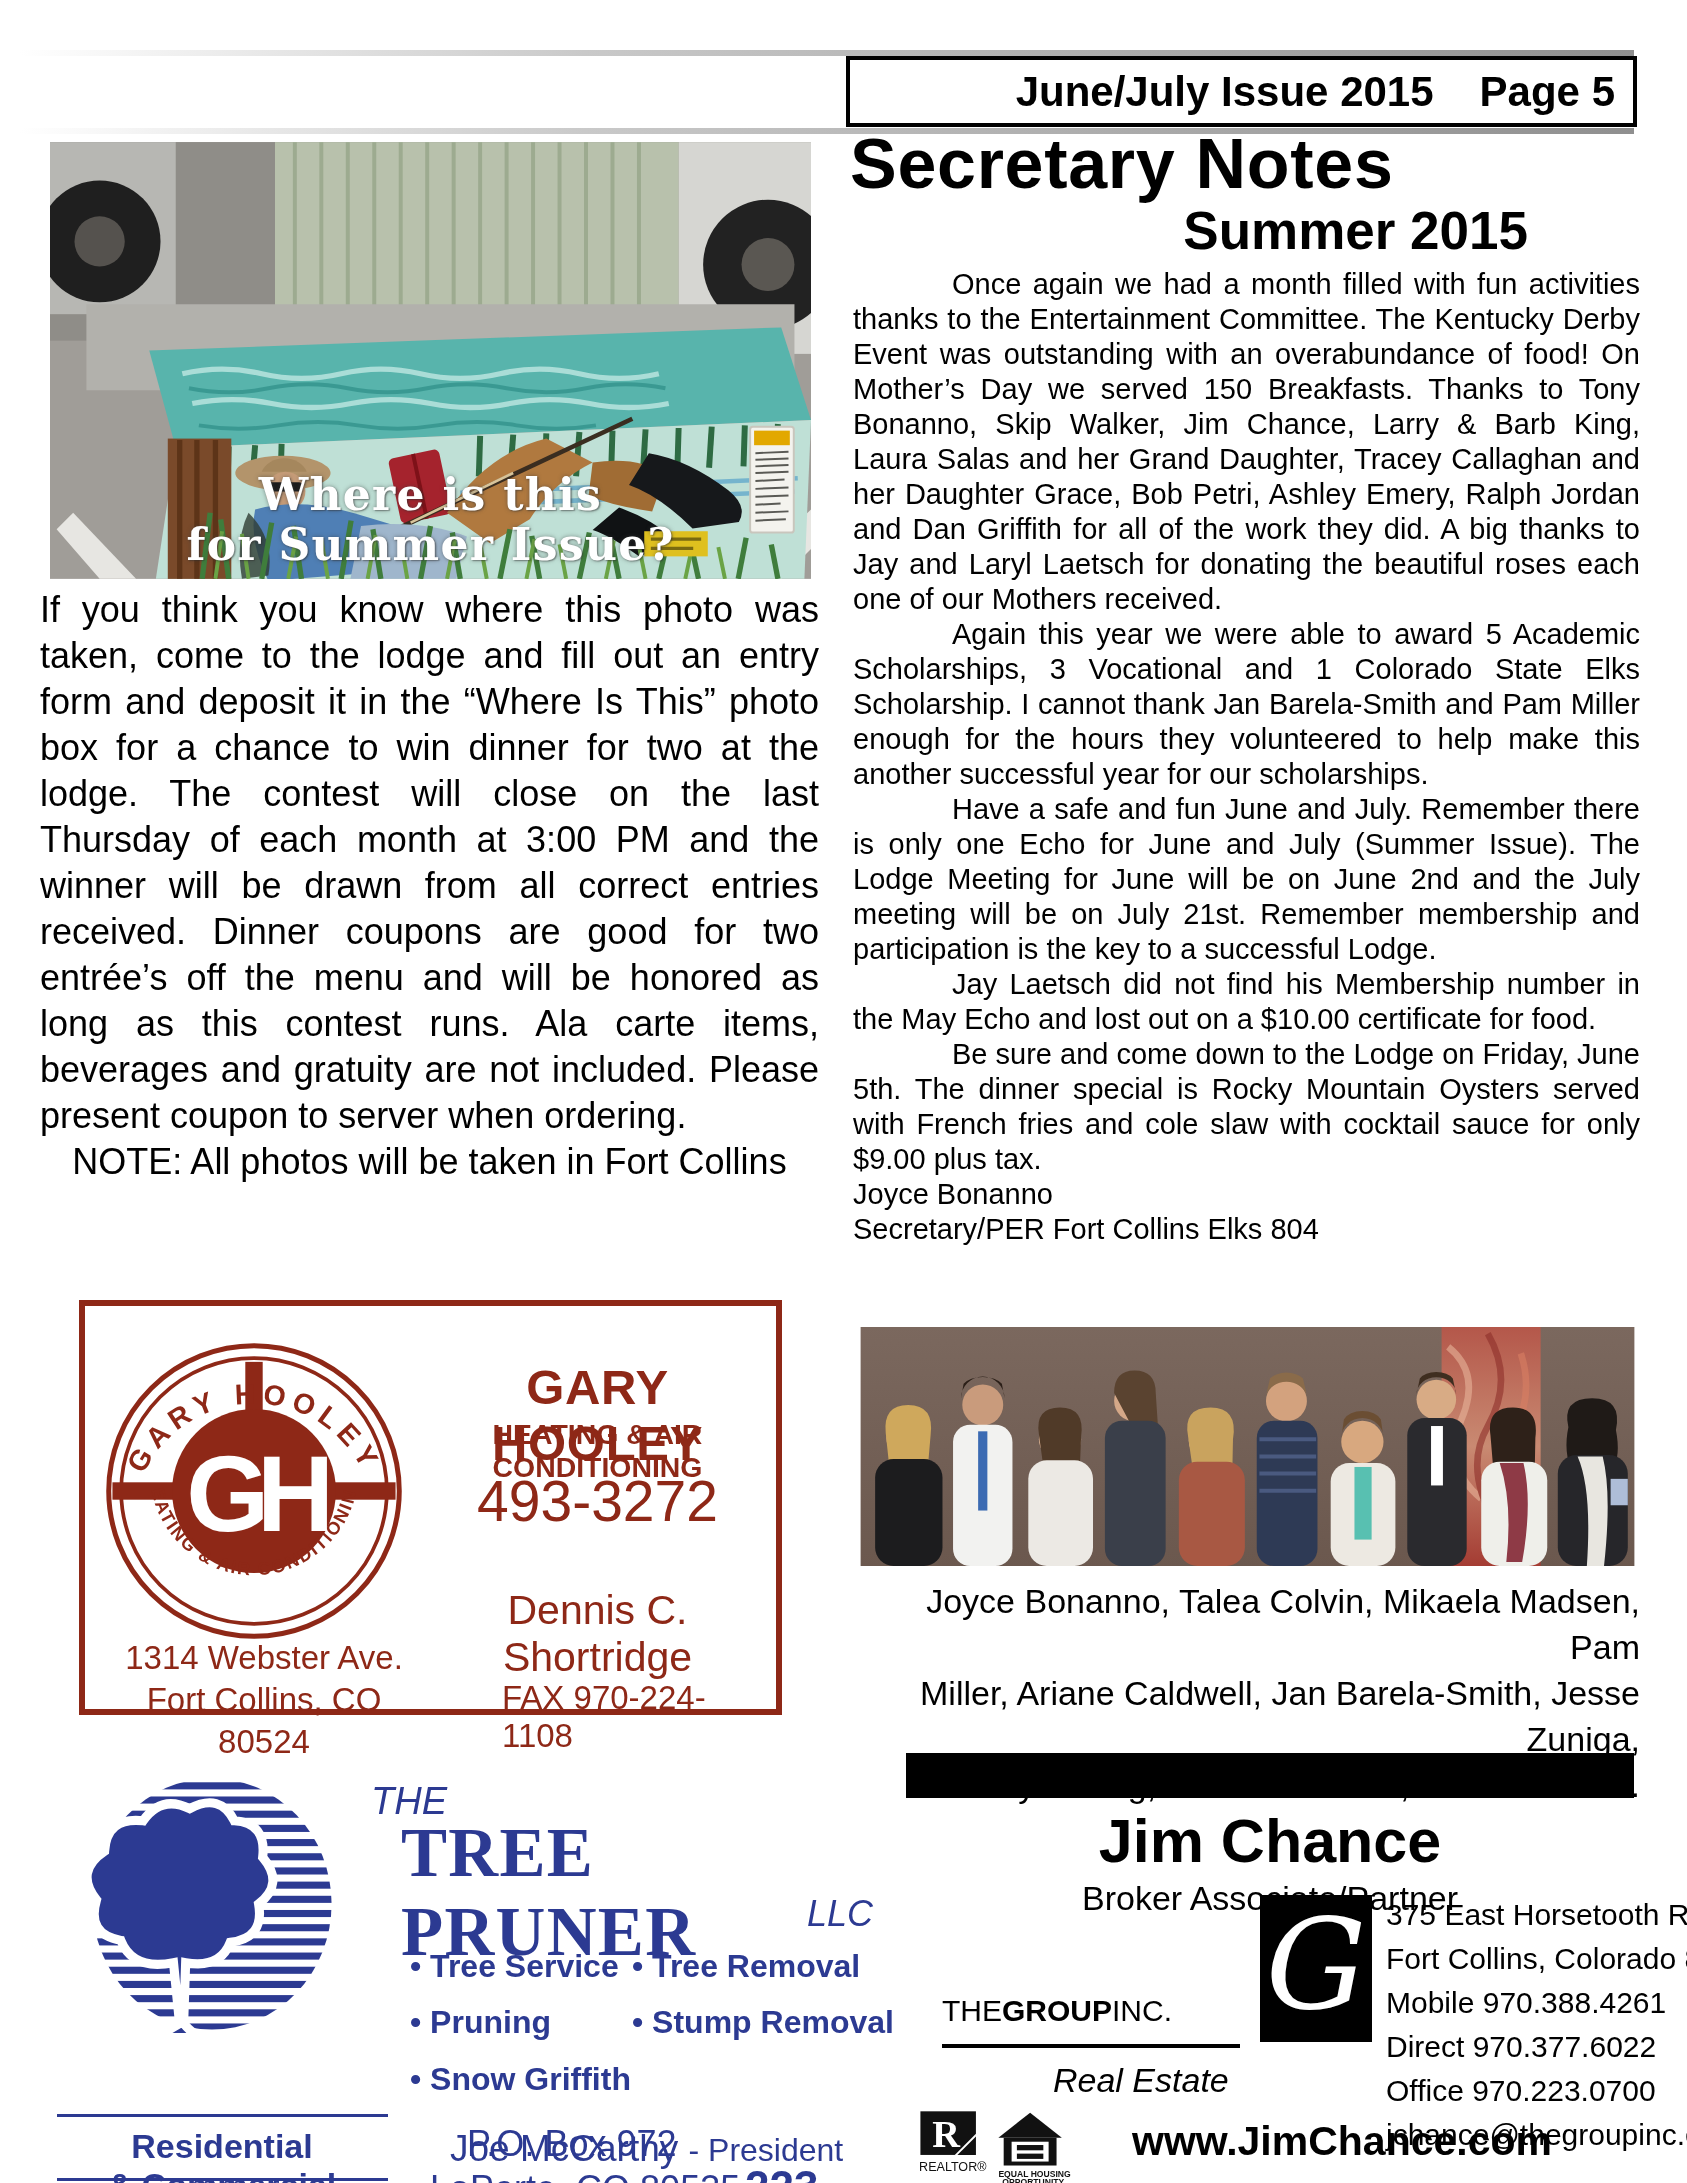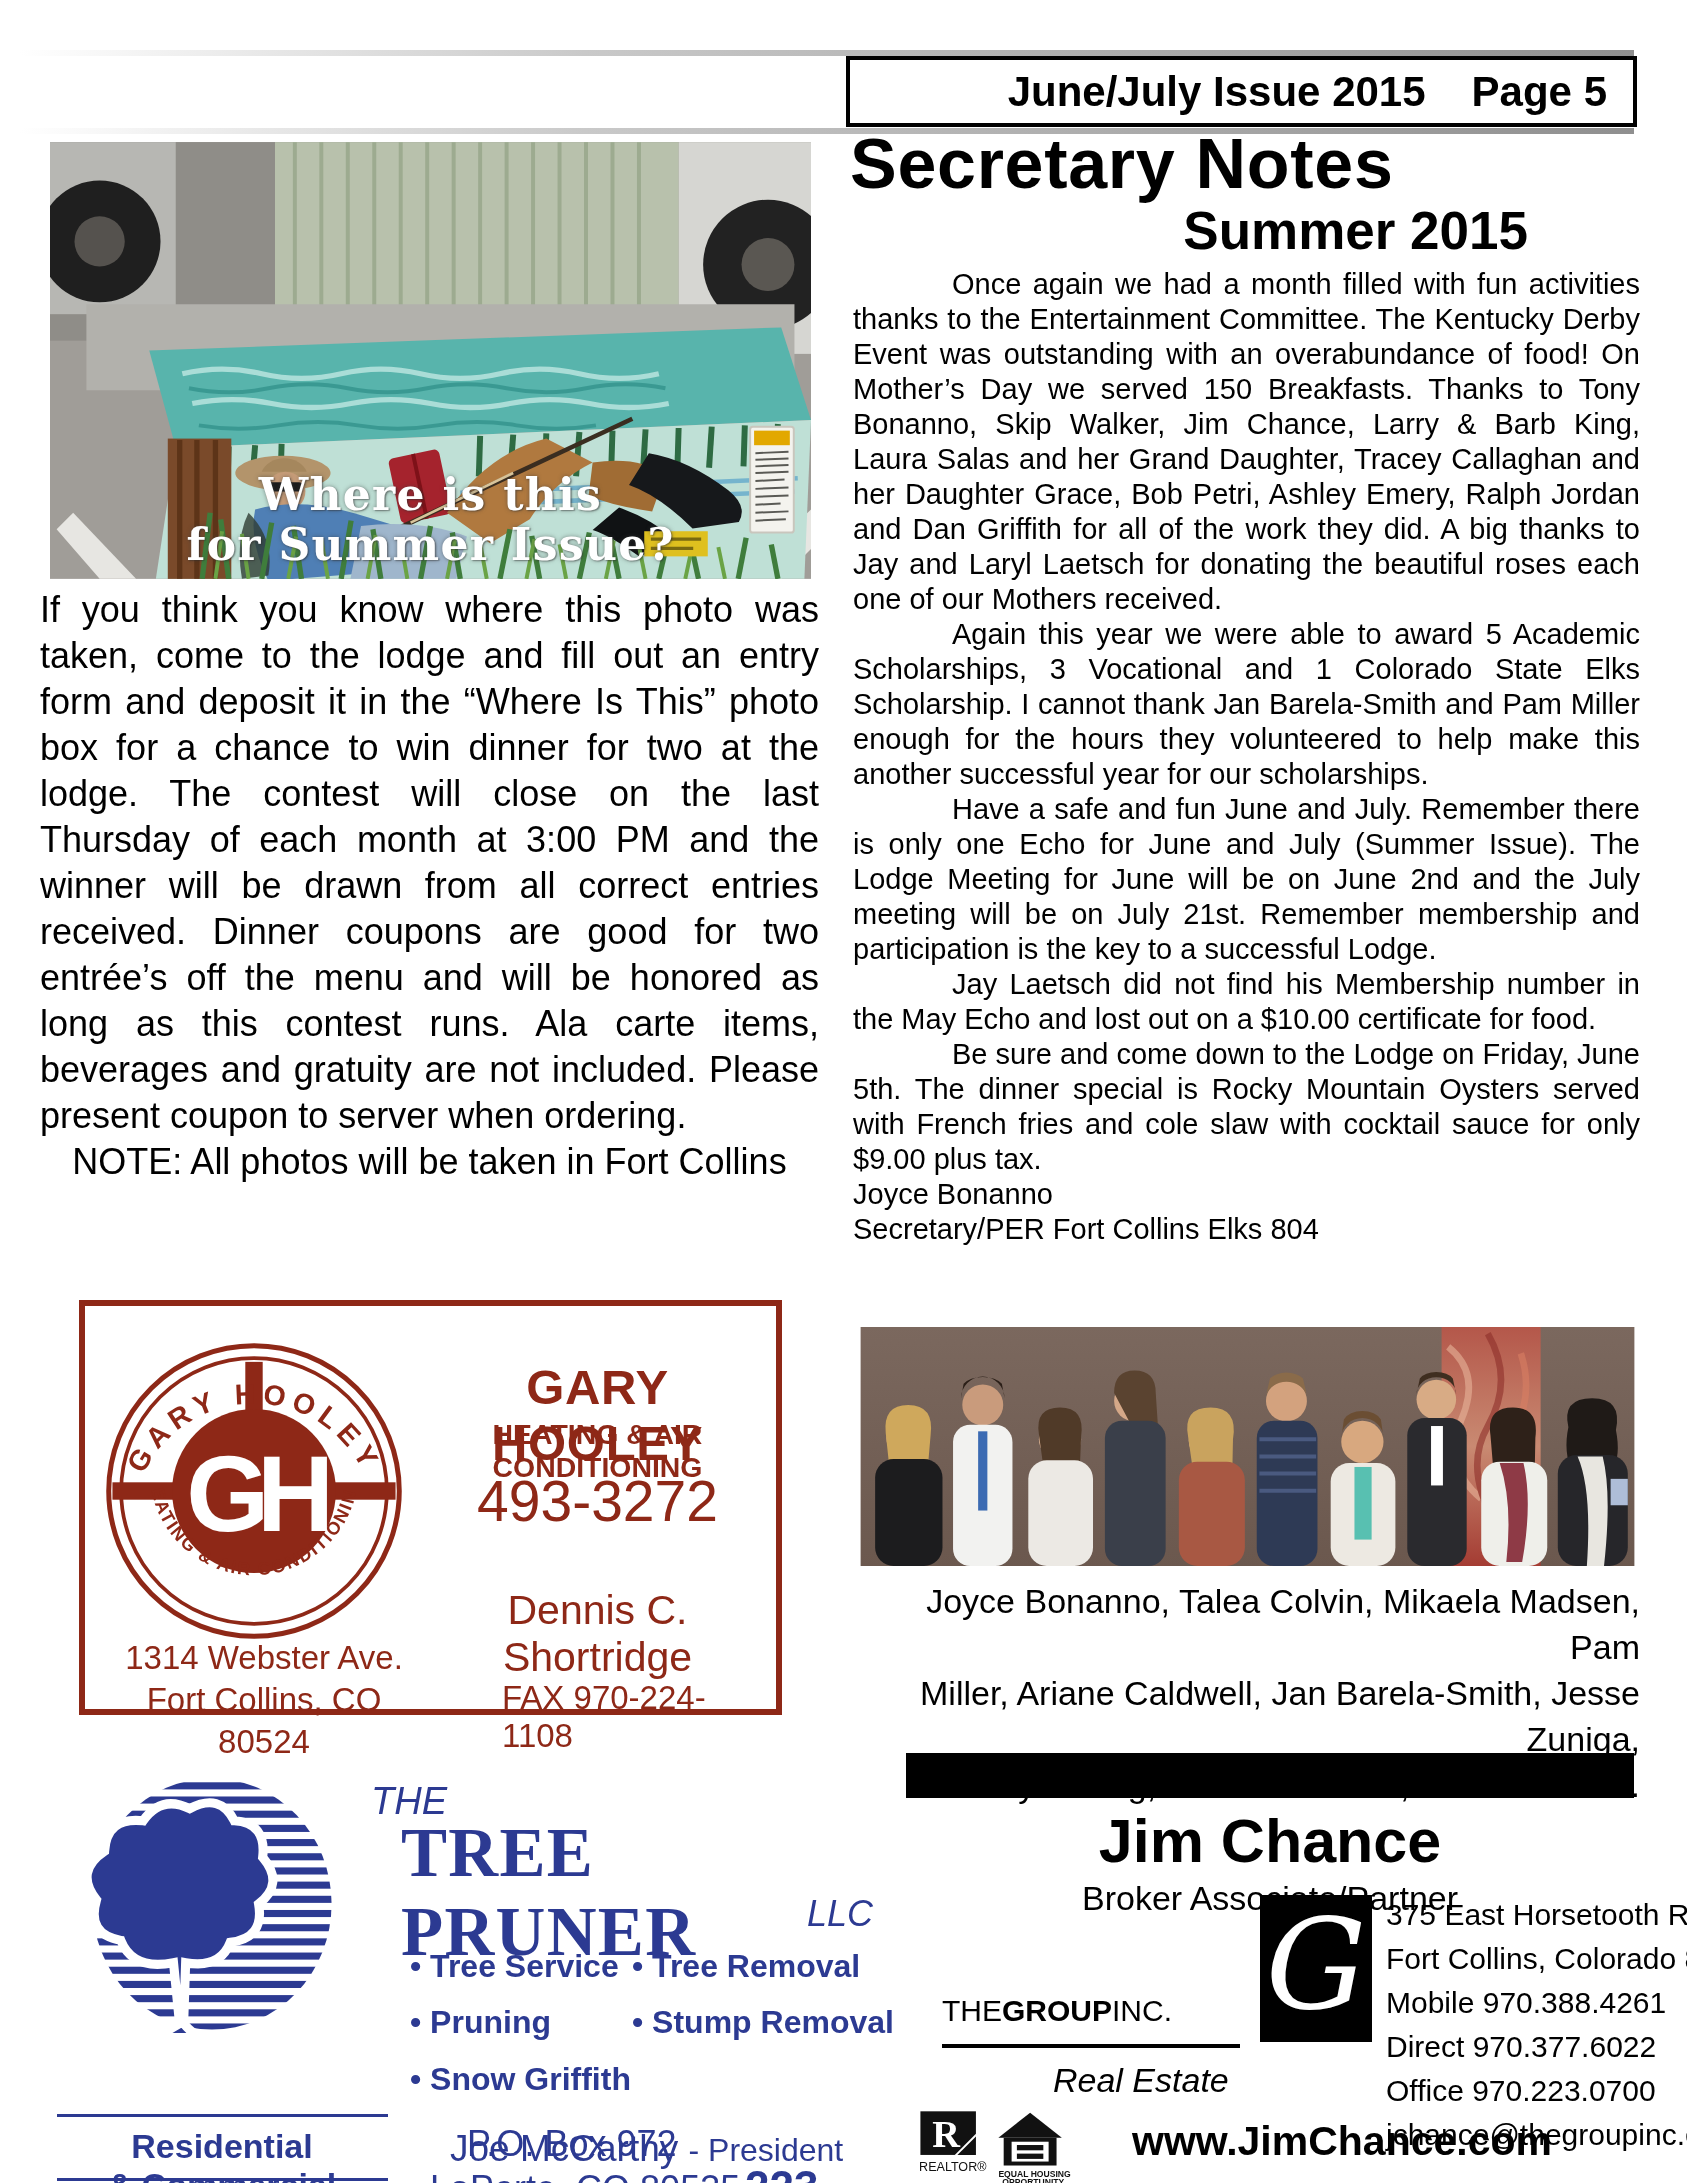--- a/index.html
+++ b/index.html
@@ -6,21 +6,21 @@
   #page{position:relative;width:1687px;height:2183px;background:#fff;overflow:hidden;
         font-family:"Liberation Sans",sans-serif;color:#000;}
   .abs{position:absolute;}
 
   
   .rule{position:absolute;left:20px;width:1614px;height:6px;
         background:linear-gradient(to right,#ffffff,#c9c9c9 35%,#8f8f8f);}
   .header-box{position:absolute;left:846px;top:56px;width:791px;height:71px;
         background:#fff;border:4.6px solid #000;box-sizing:border-box;
         display:flex;align-items:center;justify-content:flex-end;
-        padding-right:26px;font-weight:bold;font-size:42px;}
+        padding-right:18px;font-weight:bold;font-size:42px;}
   .header-box .gap{display:inline-block;width:46px;}
 
   
   .photo{position:absolute;left:50px;top:142px;width:761px;height:437px;overflow:hidden;}
   .photo svg{display:block;}
   .photo-overlay{position:absolute;left:0;right:0;text-align:center;color:#fff;
         font-family:"DejaVu Serif",serif;font-weight:bold;font-size:44px;
         text-shadow:0 0 4px rgba(60,60,60,.55), 1.3px 1.3px 1.3px rgba(40,40,40,.4);
         letter-spacing:1.3px;}
 

